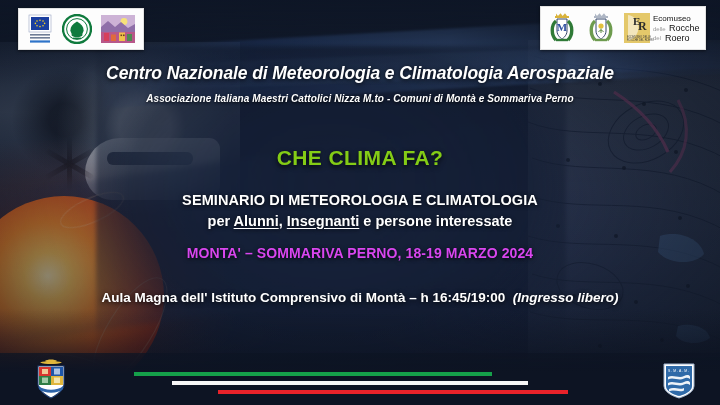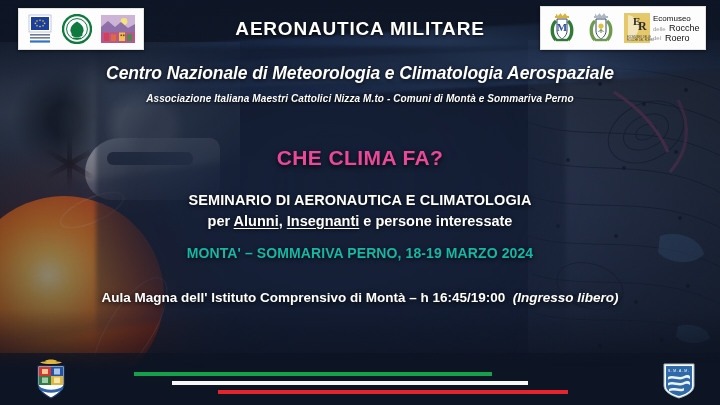--- a/index.html
+++ b/index.html
@@ -143,40 +143,40 @@
   .org-line{
     color:#ffffff;font-size:10px;font-weight:bold;font-style:italic;
     text-shadow:0 1px 3px rgba(0,0,0,.85);
     letter-spacing:.1px;
   }
   #org-line-1{top:93px;}
   #org-line-2{top:116px;}
 
   #headline{
     top:146px;
-    color:#ec4899;
+    color:#84cc16;
     font-size:21px;font-weight:bold;letter-spacing:.4px;
     text-shadow:0 2px 5px rgba(0,0,0,.85);
   }
 
   #seminar-line{
     top:192px;
     color:#ffffff;font-size:14.5px;font-weight:bold;letter-spacing:.1px;
     text-shadow:0 1px 4px rgba(0,0,0,.85);
   }
   #audience-line{
     top:213px;
     color:#ffffff;font-size:14.5px;font-weight:bold;
     text-shadow:0 1px 4px rgba(0,0,0,.85);
   }
   #audience-line u{text-decoration:underline;text-underline-offset:2px;}
 
   #date-line{
     top:245px;
-    color:#14b8a6;font-size:14px;font-weight:bold;letter-spacing:.1px;
+    color:#d946ef;font-size:14px;font-weight:bold;letter-spacing:.1px;
     text-shadow:0 1px 4px rgba(0,0,0,.85);
   }
 
   #venue-line{
     top:290px;
     color:#ffffff;font-size:13.5px;font-weight:bold;
     text-shadow:0 1px 5px rgba(0,0,0,.9);
   }
   #venue-line em{font-style:italic;}
 
@@ -355,30 +355,29 @@
       <text x="3" y="30" font-family="'Liberation Sans',sans-serif" font-size="2.6" fill="#3a3a3a">ROCCHE DEL ROERO</text>
       <text x="29" y="10" font-family="'Liberation Sans',sans-serif" font-size="8" fill="#111111">Ecomuseo</text>
       <text x="29" y="19.5" font-family="'Liberation Sans',sans-serif" font-size="6" fill="#9a9a9a">delle</text>
       <text x="45" y="20" font-family="'Liberation Sans',sans-serif" font-size="9" fill="#111111">Rocche</text>
       <text x="29" y="29" font-family="'Liberation Sans',sans-serif" font-size="6" fill="#9a9a9a">del</text>
       <text x="41" y="30" font-family="'Liberation Sans',sans-serif" font-size="9" fill="#111111">Roero</text>
     </svg>
 
   </div>
 
-  <div class="center" id="title-aeronautica">AERONAUTICA MILITARE</div>
 
   <div class="center org-line" id="org-line-1">Associazione Italiana Maestri Cattolici Nizza M.to - Comuni di Montà e Sommariva Perno</div>
 
   <div class="center" id="subtitle-centro">Centro Nazionale di Meteorologia e Climatologia Aerospaziale</div>
 
 
   <div class="center" id="headline">CHE CLIMA FA?</div>
 
-  <div class="center" id="seminar-line">SEMINARIO DI AERONAUTICA E CLIMATOLOGIA</div>
+  <div class="center" id="seminar-line">SEMINARIO DI METEOROLOGIA E CLIMATOLOGIA</div>
 
   <div class="center" id="audience-line"><span>per </span><u>Alunni</u><span>, </span><u>Insegnanti</u><span> e persone interessate</span></div>
 
   <div class="center" id="date-line">MONTA' – SOMMARIVA PERNO, 18-19 MARZO 2024</div>
 
   <div class="center" id="venue-line"><span>Aula Magna dell' Istituto Comprensivo di Montà</span><span>  –  </span><span>h 16:45/19:00</span>&nbsp;&nbsp;<em>(Ingresso libero)</em></div>
 
 
   <div id="footer"></div>
 

